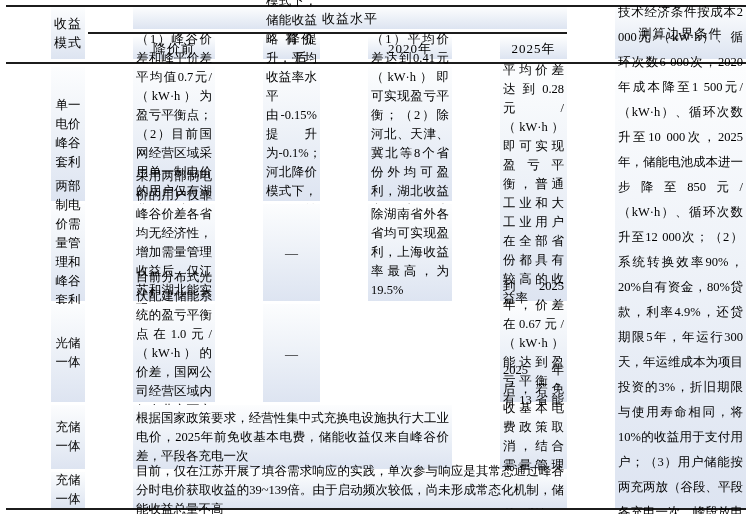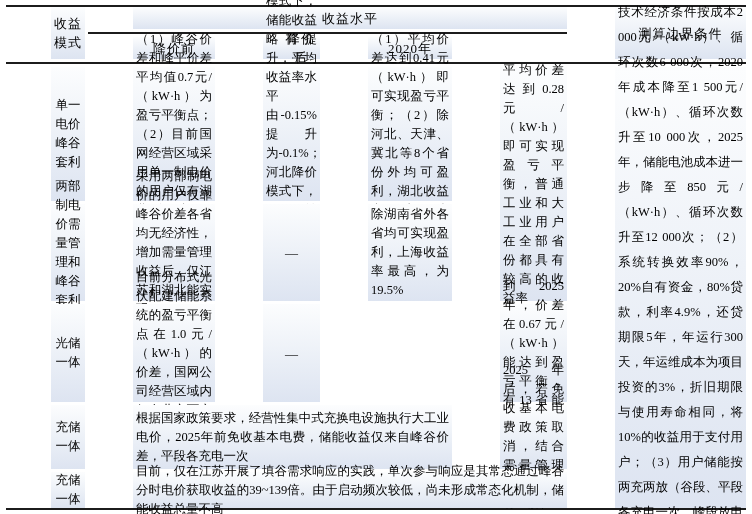--- a/index.html
+++ b/index.html
@@ -55,20 +55,21 @@
 
 <div class="tbl">
 
   <div class="cell hd h-mode">收益模式</div>
   <div class="cell hd h-level">收益水平</div>
   <div class="cell hd h-boundary">测算边界条件</div>
   <div class="rule sep-level"></div>
   <div class="cell hd h-before">降价前</div>
   <div class="cell hd h-after">降价后</div>
   <div class="cell hd h-2020">2020年</div>
+  <div class="cell hd h-2025">2025年</div>
   <div class="rule sep-head"></div>
 
   <div class="cell mode r1 c1">单一电价峰谷套利</div>
   <div class="cell r1 c2">
     <span class="jt">（1）峰谷价差和峰平价差平均值0.7元/（kW·h）为盈亏平衡点；（2）目前国网经营区域采用单一制电价的用户仅有湖北能实现0.52%的收益</span>
   </div>
   <div class="cell r1 c3">
     <span class="jt">北京降价模式下，储能收益略有提升，平均收益率水平由-0.15%提升为-0.1%；河北降价模式下，平均收益率水平将从-4.53%降低至-5.28%</span>
   </div>
   <div class="cell r1 c4">

